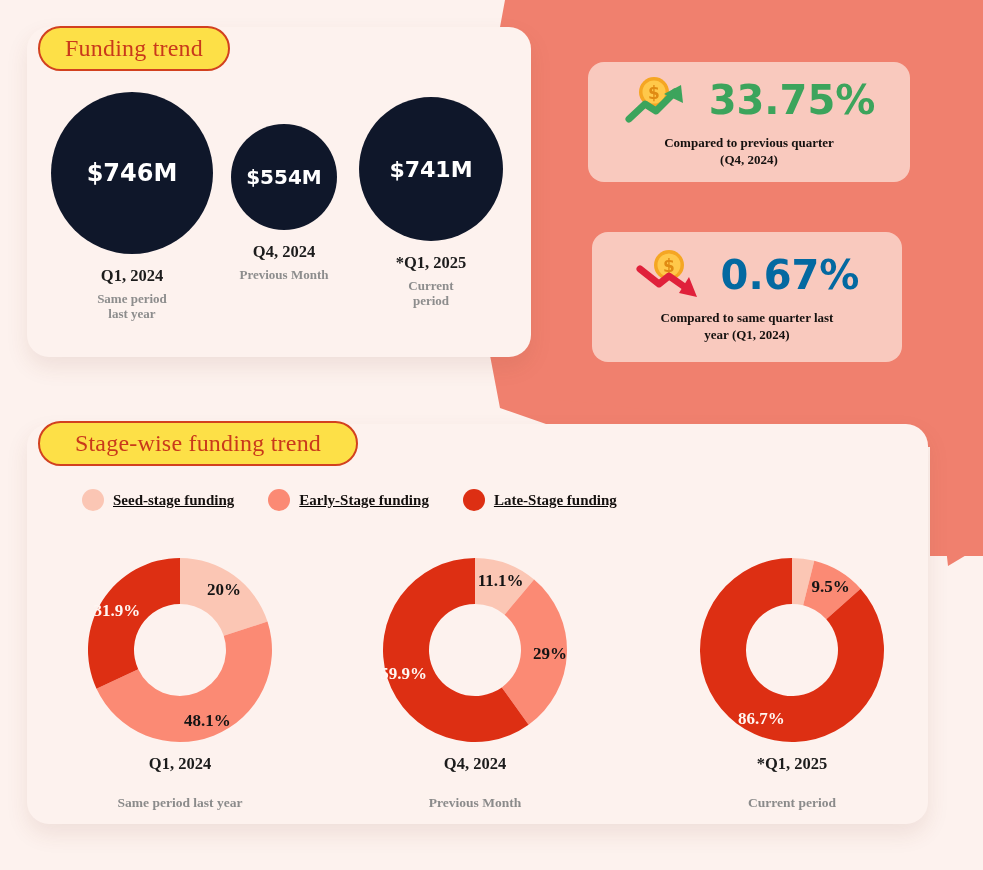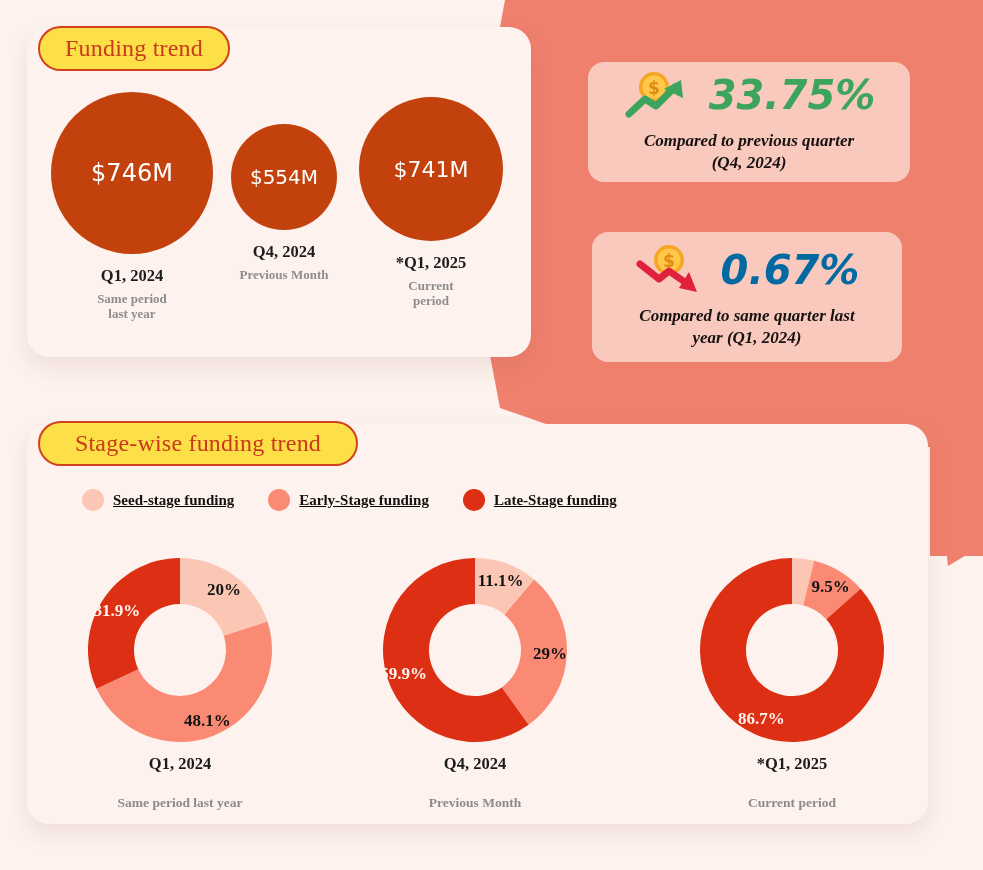--- a/index.html
+++ b/index.html
@@ -41,25 +41,25 @@
     white-space: nowrap;
   }
 
   
   #funding-panel { left: 27px; top: 27px; width: 504px; height: 330px; }
   #funding-pill  { left: 38px; top: 26px; width: 192px; height: 45px; font-size: 24px; }
 
   .bubble-group { position: absolute; z-index: 4; text-align: center; }
   .bubble {
     border-radius: 50%;
-    background: #c2410c;
+    background: #0f172a;
     display: flex; align-items: center; justify-content: center;
     color: #FFFFFF;
     font-family: "DejaVu Sans", sans-serif;
-    font-weight: normal;
+    font-weight: bold;
     margin: 0 auto;
   }
   .bubble-title {
     margin-top: 12px;
     font-size: 16.5px; font-weight: bold; color: #1C1C1C;
     white-space: nowrap;
   }
   .bubble-sub {
     margin-top: 5px;
     font-size: 13px; font-weight: bold; color: #8D8D8D;
@@ -81,28 +81,27 @@
     display: flex; flex-direction: column;
     align-items: center; justify-content: center;
     padding: 10px 14px;
   }
   #stat-0 { left: 588px; top: 62px;  width: 322px; height: 120px; }
   #stat-1 { left: 592px; top: 232px; width: 310px; height: 130px; }
 
   .stat-row { display: flex; align-items: center; gap: 8px; }
   .stat-value {
     font-family: "DejaVu Sans", sans-serif;
-    font-weight: bold; font-size: 40px; line-height: 1; font-style: italic;
+    font-weight: bold; font-size: 40px; line-height: 1;
   }
   .stat-caption {
     margin-top: 10px;
     text-align: center;
-    font-size: 17px; font-weight: bold; color: #15110F;
+    font-size: 13px; font-weight: bold; color: #15110F;
     line-height: 1.28;
-    font-style: italic;
   }
   .trend-icon { width: 78px; height: 50px; flex: none; }
 
   
   #stage-panel { left: 27px; top: 424px; width: 901px; height: 400px; }
   #stage-pill  { left: 38px; top: 421px; width: 320px; height: 45px; font-size: 24px; }
 
   #legend {
     position: absolute; left: 82px; top: 489px;
     display: flex; align-items: center; gap: 34px;

